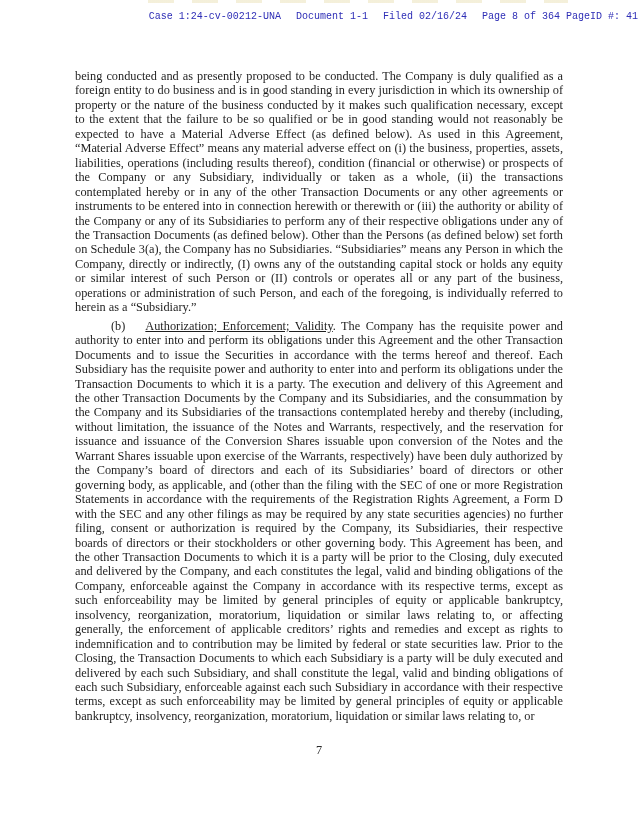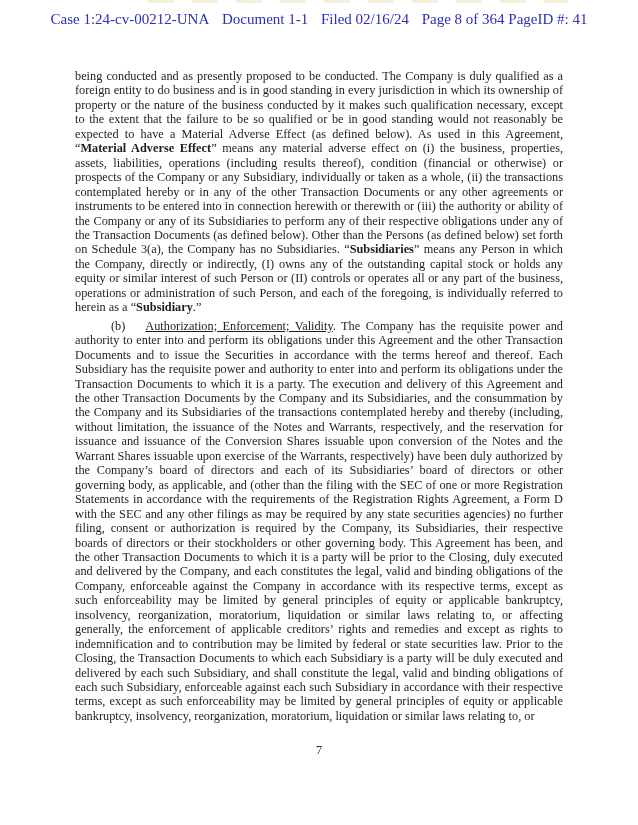--- a/index.html
+++ b/index.html
@@ -26,23 +26,23 @@
       #f3eed6 0px, #f3eed6 26px,
       transparent 26px, transparent 44px
     );
     opacity: 0.9;
   }
   .case-header {
     position: absolute;
     top: 11px;
     left: 0;
     width: 100%;
-    text-align: center;
-    font-family: Liberation Serif, serif;
-    font-size: 15px;
+    text-align: right;
+    font-family: Liberation Mono, monospace;
+    font-size: 10px;
     color: #2e2eb6;
     white-space: nowrap;
   }
   .case-header span {
     display: inline-block;
   }
   .case-header .seg + .seg {
     margin-left: 9px;
   }
   .doc-body {
@@ -55,21 +55,21 @@
     color: #1e1e1e;
     text-align: justify;
   }
   .doc-body p {
     margin: 0;
   }
   .doc-body p.para-2 {
     margin-top: 4px;
     text-indent: 36px;
   }
-  .b { font-weight: bold; }
+  .b { font-weight: normal; }
   .u { text-decoration: underline; }
   .tab { display: inline-block; width: 20px; }
   .page-footer {
     position: absolute;
     top: 743px;
     left: 0;
     width: 100%;
     text-align: center;
     font-size: 12.3px;
     color: #2a2a2a;

